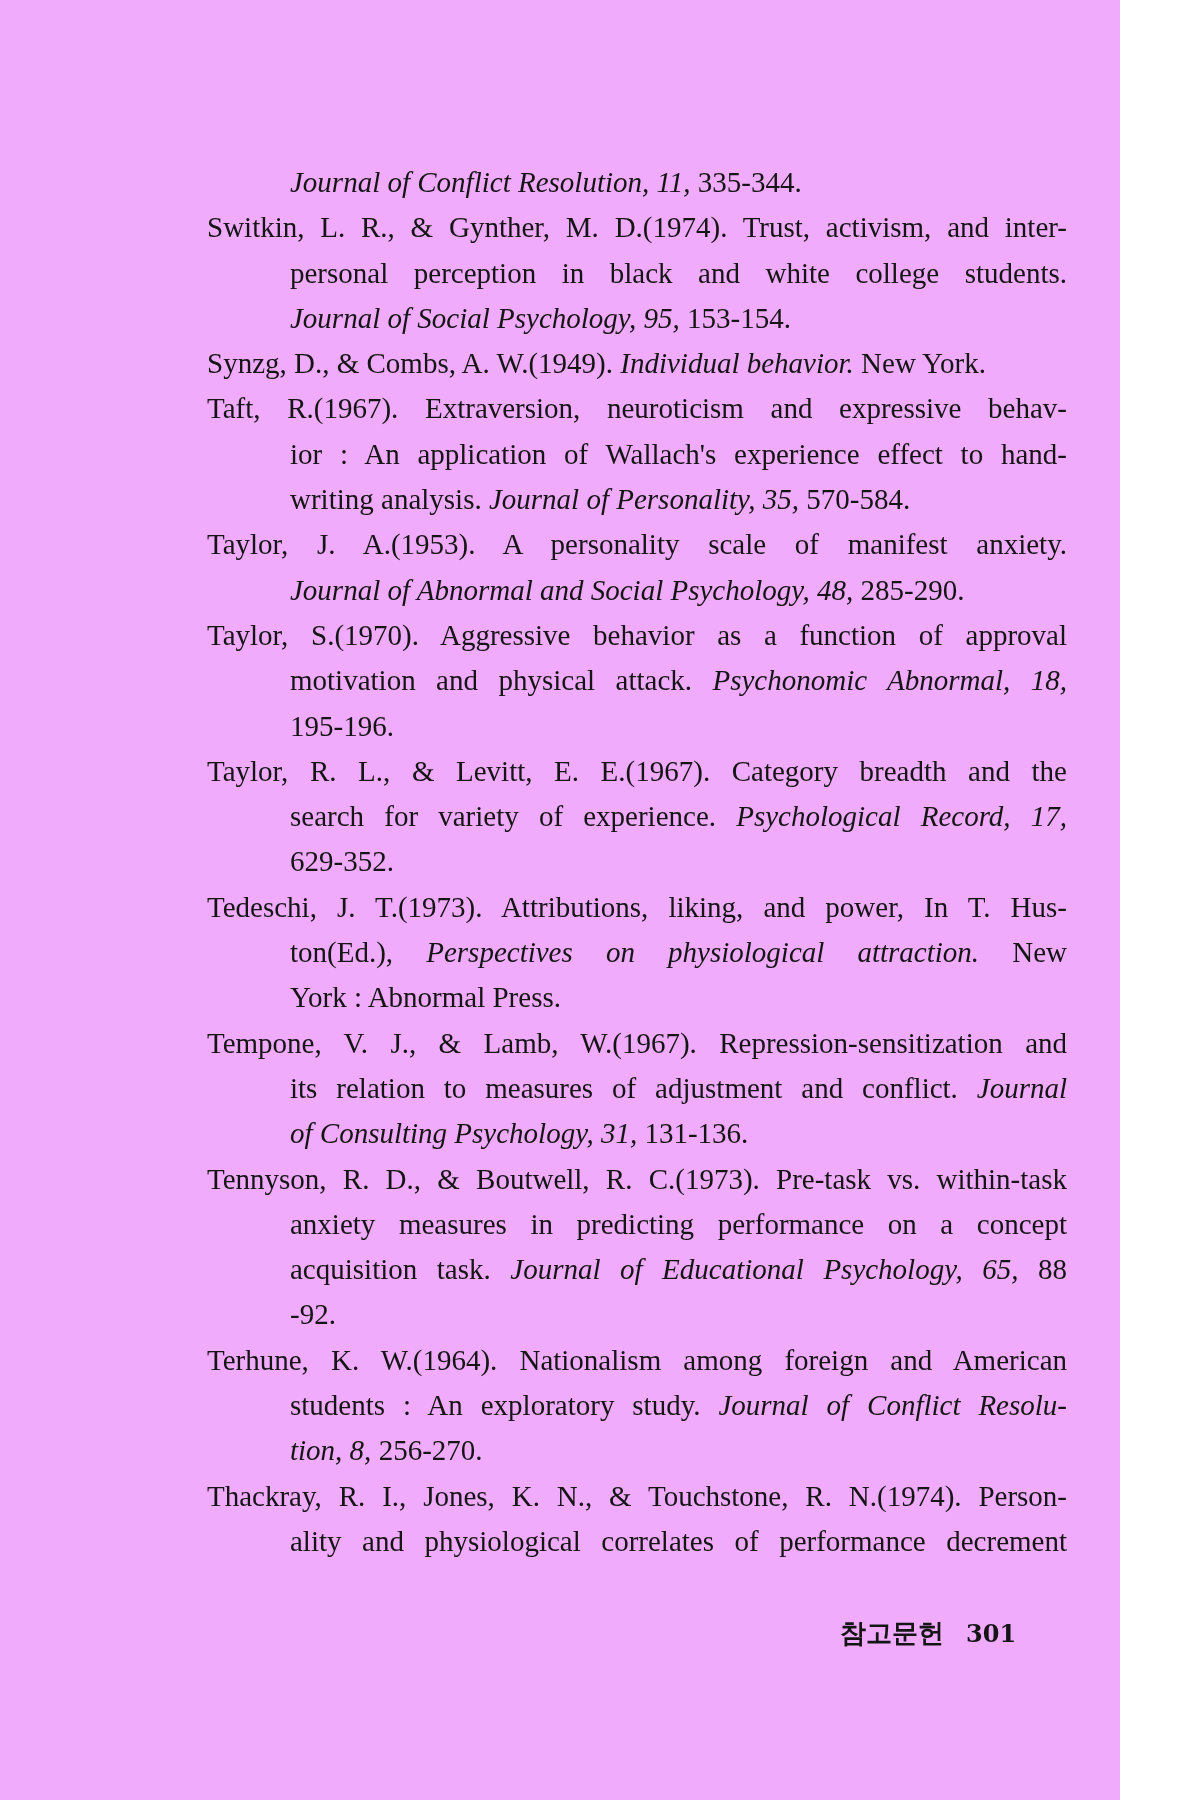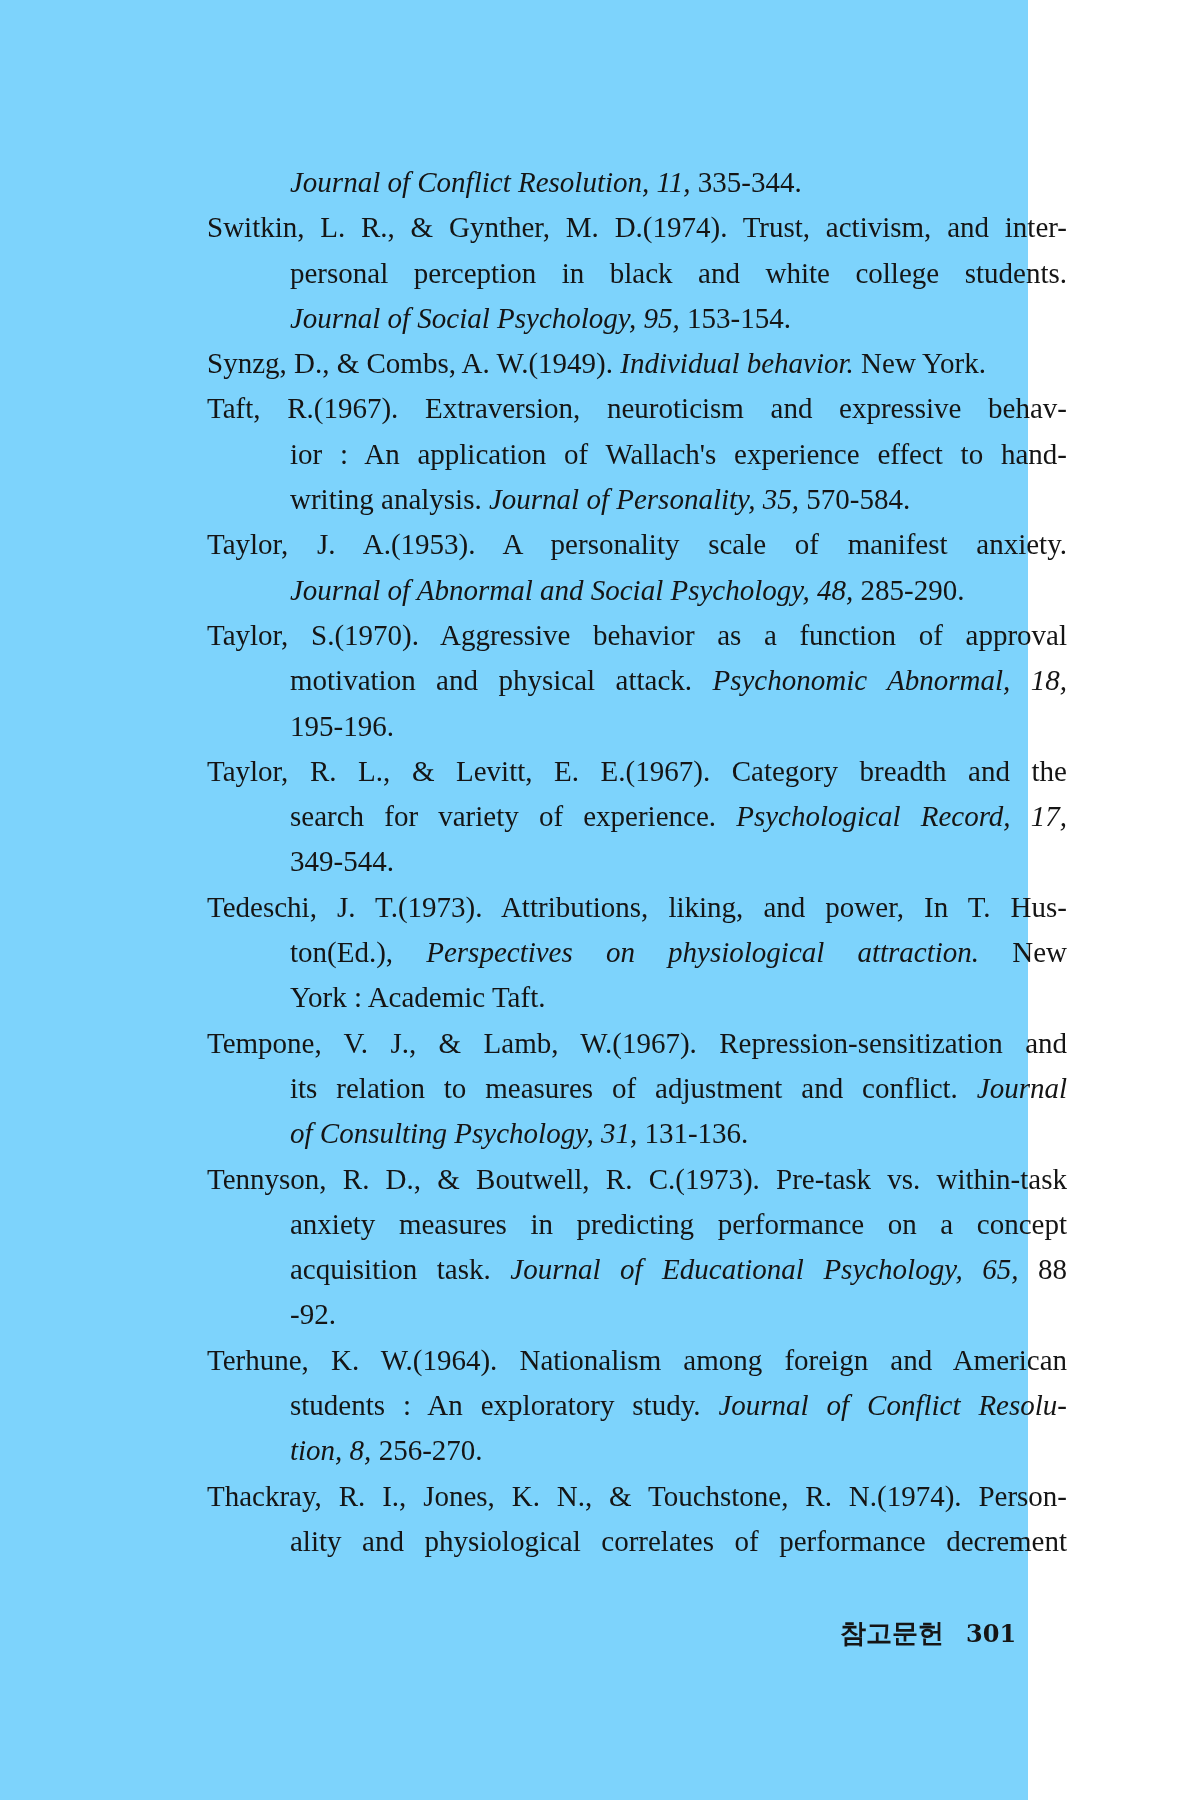--- a/index.html
+++ b/index.html
@@ -11,22 +11,22 @@
     width: 1200px;
     height: 1800px;
     position: relative;
     overflow: hidden;
     font-family: "Liberation Serif", "DejaVu Serif", serif;
     color: #151515;
   }
   .page {
     position: absolute;
     left: 0; top: 0;
-    width: 1028px; height: 1800px;
-    background: #7dd3fc;
+    width: 1120px; height: 1800px;
+    background: #f0abfc;
   }
   .refs {
     position: absolute;
     left: 207px;
     top: 160px;
     width: 860px;
   }
   .line {
     height: 45.3px;
     line-height: 45.3px;
@@ -85,26 +85,26 @@
         <div class="line hang last"><span class="it">Journal of Abnormal and Social Psychology, 48,</span><span> 285-290.</span></div>
       </div>
       <div>
         <div class="line first"><span>Taylor, S.(1970). Aggressive behavior as a function of approval</span></div>
         <div class="line hang"><span>motivation and physical attack. </span><span class="it">Psychonomic Abnormal, 18,</span></div>
         <div class="line hang last"><span>195-196.</span></div>
       </div>
       <div>
         <div class="line first"><span>Taylor, R. L., &amp; Levitt, E. E.(1967). Category breadth and the</span></div>
         <div class="line hang"><span>search for variety of experience. </span><span class="it">Psychological Record, 17,</span></div>
-        <div class="line hang last"><span>349-544.</span></div>
+        <div class="line hang last"><span>629-352.</span></div>
       </div>
       <div>
         <div class="line first"><span>Tedeschi, J. T.(1973). Attributions, liking, and power, In T. Hus-</span></div>
         <div class="line hang"><span>ton(Ed.), </span><span class="it">Perspectives on physiological attraction.</span><span> New</span></div>
-        <div class="line hang last"><span>York : Academic Taft.</span></div>
+        <div class="line hang last"><span>York : Abnormal Press.</span></div>
       </div>
       <div>
         <div class="line first"><span>Tempone, V. J., &amp; Lamb, W.(1967). Repression-sensitization and</span></div>
         <div class="line hang"><span>its relation to measures of adjustment and conflict. </span><span class="it">Journal</span></div>
         <div class="line hang last"><span class="it">of Consulting Psychology, 31,</span><span> 131-136.</span></div>
       </div>
       <div>
         <div class="line first"><span>Tennyson, R. D., &amp; Boutwell, R. C.(1973). Pre-task vs. within-task</span></div>
         <div class="line hang"><span>anxiety measures in predicting performance on a concept</span></div>
         <div class="line hang"><span>acquisition task. </span><span class="it">Journal of Educational Psychology, 65,</span><span> 88</span></div>

